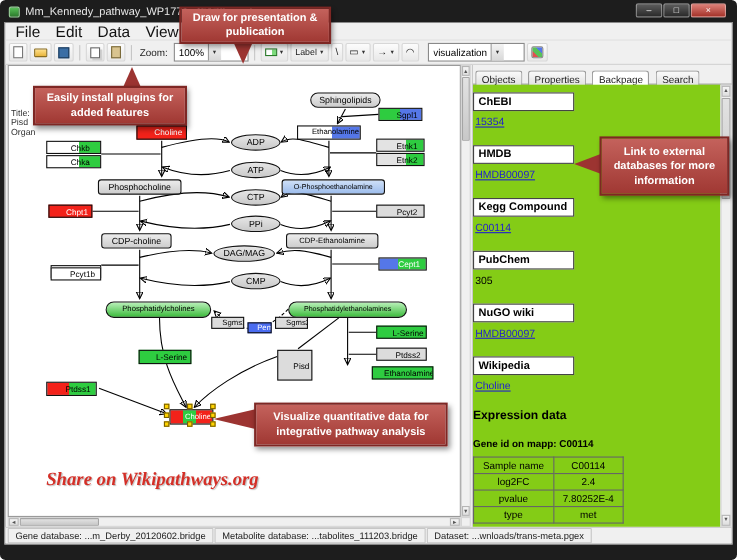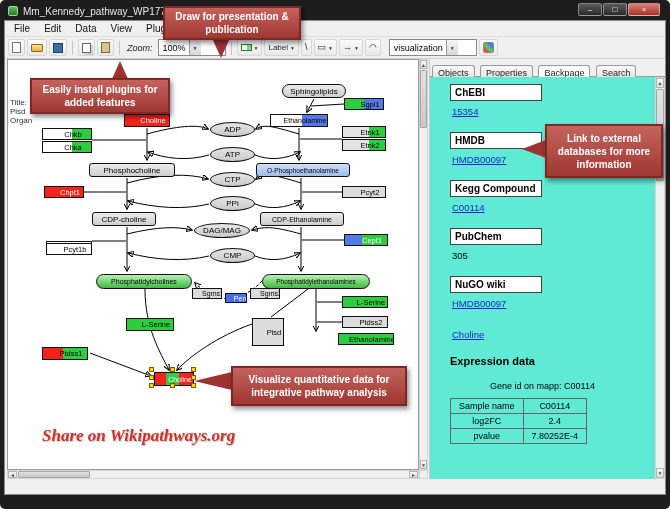--- a/index.html
+++ b/index.html
@@ -8,33 +8,33 @@
   
   .titlebar{position:absolute;left:8px;top:3px;right:8px;height:16px;display:flex;align-items:center;color:#e8e8e8;font-size:10px;}
   .appicon{width:10px;height:10px;background:linear-gradient(#58c058,#2c7a2c);border:1px solid #9dd89d;border-radius:2px;margin-right:5px;}
   .wintitle{white-space:nowrap;overflow:hidden;max-width:420px;}
   .winbtns{position:absolute;right:2px;top:0;display:flex;gap:1px;}
   .winbtn{width:24px;height:13px;border:1px solid rgba(255,255,255,.4);border-radius:2px;background:linear-gradient(rgba(255,255,255,.28),rgba(255,255,255,.06));color:#fff;font-size:8px;line-height:11px;text-align:center;padding:0;}
   .winbtn.close{width:32px;background:linear-gradient(#dd8078,#a33229);}
   
   .wbody{position:absolute;left:4px;top:20px;width:662px;height:475px;background:#f0f0f0;border:1px solid #8a8a8a;}
   .menubar{position:absolute;left:0;top:0;right:0;height:16px;background:#f0f0f0;border-bottom:1px solid #dcdcdc;display:flex;align-items:center;padding-left:2px;}
-  .menuitem{font-size:10px;color:#111;padding:1px 7px;}
+  .menuitem{font-size:14px;color:#111;padding:1px 7px;}
   .toolbar{position:absolute;left:0;top:16px;right:0;height:22px;background:#f0f0f0;border-bottom:1px solid #cfcfcf;display:flex;align-items:center;padding-left:3px;gap:2px;}
   .tbtn{border:1px solid #d7d7d7;background:linear-gradient(#fcfcfc,#e8e8e8);border-radius:2px;height:17px;display:inline-flex;align-items:center;justify-content:center;padding:1px 3px;gap:2px;}
   .tsep{width:1px;height:14px;background:#c6c6c6;margin:0 3px;}
   .ic{display:inline-block;}
   .ic-new{width:9px;height:11px;background:#fff;border:1px solid #777;}
   .ic-open{width:12px;height:8px;background:linear-gradient(#ffe08a,#e8b53c);border:1px solid #8a6d1f;border-radius:1px;}
   .ic-save{width:10px;height:10px;background:#3a6ea5;border:1px solid #1f3d5c;}
   .ic-copy{width:9px;height:10px;background:#fff;border:1px solid #666;box-shadow:2px 2px 0 #cfcfcf;}
   .ic-paste{width:9px;height:11px;background:#d9c48f;border:1px solid #7a6a3a;}
   .ic-dn{width:11px;height:7px;background:linear-gradient(90deg,#fff 0 55%,#7ddc7d 55%);border:1px solid #2b7a2b;}
   .ic-vis{width:11px;height:11px;border:1px solid #888;background:linear-gradient(45deg,#e05050 0 33%,#58c058 33% 66%,#5577e8 66%);border-radius:2px;}
-  .tlabel{font-size:9px;color:#222;margin:0 3px 0 2px;font-style:italic;}
+  .tlabel{font-size:9px;color:#222;margin:0 3px 0 2px;}
   .combo{display:inline-flex;align-items:center;height:17px;background:#fff;border:1px solid #8a8a8a;font-size:9px;padding-left:4px;}
   .combo .val{white-space:nowrap;overflow:hidden;}
   .cbtn{width:12px;height:15px;margin-left:3px;background:linear-gradient(#f4f4f4,#d8d8d8);border-left:1px solid #9a9a9a;font-size:5px;color:#333;display:inline-flex;align-items:center;justify-content:center;}
   .combo.zoom{width:68px;}
   .combo.vis{width:88px;margin-left:6px;}
   .dd{font-size:5px;color:#333;}
   .glyph{font-size:9px;line-height:9px;color:#222;}
   .tinytxt{font-size:8px;color:#222;}
   
   .content{position:absolute;left:0;top:38px;right:0;bottom:15px;}
@@ -68,27 +68,27 @@
   .sideinfo{position:absolute;left:2px;width:27px;font-size:8px;color:#333;overflow:hidden;white-space:nowrap;z-index:2;}
   
   .sb{position:absolute;background:#f0f0f0;border:1px solid #d5d5d5;}
   .sb-btn{position:absolute;background:linear-gradient(#f6f6f6,#dedede);border:1px solid #b5b5b5;color:#555;font-size:5px;display:flex;align-items:center;justify-content:center;}
   .sb-thumb{position:absolute;background:linear-gradient(#e2e2e2,#c8c8c8);border:1px solid #a5a5a5;border-radius:1px;}
   
   .panel{position:absolute;left:424px;right:0;top:0;bottom:0;background:#f0f0f0;border-left:1px solid #c9c9c9;}
   .tabsbar{position:absolute;left:0;top:0;right:0;height:18px;border-bottom:1px solid #9a9a9a;padding:2px 0 0 2px;}
   .tab{display:inline-block;padding:2px 5px;font-size:9px;border:1px solid #9a9a9a;border-bottom:none;border-radius:3px 3px 0 0;background:linear-gradient(#fafafa,#dedede);margin-right:1px;position:relative;top:1px;color:#222;}
   .tab.active{background:#fff;padding-bottom:4px;}
-  .panel-content{position:absolute;left:0;top:18px;right:10px;bottom:0;background:#5eead4;padding:7px 20px;overflow:hidden;}
+  .panel-content{position:absolute;left:0;top:18px;right:10px;bottom:0;background:#84cc16;padding:7px 0;overflow:hidden;}
   .bp-section{margin-bottom:13px;}
   .bp-head{border:1px solid #444;background:#fff;padding:2px 4px;width:92px;font-size:10px;font-weight:bold;color:#000;}
   .bp-val{margin:5px 0 0 2px;font-size:9.5px;color:#000;display:inline-block;}
   .bp-link{color:#2222cc;text-decoration:underline;}
   .bp-exp{font-size:11px;font-weight:bold;margin:4px 0 14px 0;color:#000;}
-  .bp-gene{font-size:9px;font-weight:normal;margin-bottom:7px;color:#000;text-align:center;}
+  .bp-gene{font-size:9px;font-weight:bold;margin-bottom:7px;color:#000;}
   table.bp-table{border-collapse:collapse;}
   .bp-table td{border:1px solid #666;font-size:9px;padding:2px 8px;text-align:center;min-width:58px;color:#000;}
   
   .statusbar{position:absolute;left:0;bottom:0;right:0;height:15px;background:#f0f0f0;border-top:1px solid #cfcfcf;display:flex;align-items:center;padding-left:2px;}
   .stseg{font-size:8.5px;color:#222;padding:1px 6px;border:1px solid #c6c6c6;border-radius:1px;margin-right:1px;white-space:nowrap;overflow:hidden;}
   
   .callout{position:absolute;z-index:60;background:linear-gradient(#c4625c,#a03833);border:2px solid #7e2724;color:#fff;font-weight:bold;font-size:10px;text-align:center;display:flex;align-items:center;justify-content:center;padding:2px 6px;box-shadow:2px 3px 5px rgba(0,0,0,.45);line-height:1.3;}
   .tri{position:absolute;z-index:59;width:0;height:0;}
   .tri-down{border-left:9px solid transparent;border-right:9px solid transparent;border-top:20px solid #9c3431;}
   .tri-up{border-left:8px solid transparent;border-right:8px solid transparent;border-bottom:18px solid #9c3431;}
@@ -231,21 +231,21 @@
           <div class="nd met r7" style="left:274px;top:24px;width:64px;height:14px">Sphingolipids</div>
           <div class="nd gene grad-gb" style="left:336px;top:38px;width:40px;height:12px">Sgpl1</div>
           <div class="nd gene bg-red" style="left:116px;top:54px;width:46px;height:13px">Choline</div>
           <div class="nd gene grad-wb fs7" style="left:262px;top:54px;width:58px;height:13px">Ethanolamine</div>
           <div class="nd gene grad-wg" style="left:34px;top:68px;width:50px;height:12px">Chkb</div>
           <div class="nd gene grad-wg" style="left:34px;top:81px;width:50px;height:12px">Chka</div>
           <div class="nd gene grad-gg" style="left:334px;top:66px;width:44px;height:12px">Etnk1</div>
           <div class="nd gene grad-gg" style="left:334px;top:79px;width:44px;height:12px">Etnk2</div>
           <div class="nd oval" style="left:202px;top:62px;width:45px;height:15px">ADP</div>
           <div class="nd oval" style="left:202px;top:87px;width:45px;height:15px">ATP</div>
-          <div class="nd met" style="left:81px;top:103px;width:86px;height:14px">Phosphocholine</div>
+          <div class="nd met" style="left:81px;top:103px;width:76px;height:14px">Phosphocholine</div>
           <div class="nd met softblue fs6" style="left:248px;top:103px;width:94px;height:14px">O-Phosphoethanolamine</div>
           <div class="nd oval" style="left:202px;top:112px;width:45px;height:15px">CTP</div>
           <div class="nd gene bg-red" style="left:36px;top:126px;width:40px;height:12px">Chpt1</div>
           <div class="nd gene bg-gray" style="left:334px;top:126px;width:44px;height:12px">Pcyt2</div>
           <div class="nd oval" style="left:202px;top:136px;width:45px;height:15px">PPi</div>
           <div class="nd met" style="left:84px;top:152px;width:64px;height:14px">CDP-choline</div>
           <div class="nd met fs7" style="left:252px;top:152px;width:84px;height:14px">CDP-Ethanolamine</div>
           <div class="nd oval" style="left:186px;top:163px;width:56px;height:15px">DAG/MAG</div>
           <div class="nd gene" style="left:38px;top:181px;width:46px;height:12px">Pcyt1a</div>
           <div class="nd gene" style="left:38px;top:183px;width:46px;height:12px">Pcyt1b</div>
@@ -311,50 +311,60 @@
           </div>
           <div class="bp-section">
             <div class="bp-head">PubChem</div>
             <span class="bp-val">305</span>
           </div>
           <div class="bp-section">
             <div class="bp-head">NuGO wiki</div>
             <span class="bp-val bp-link">HMDB00097</span>
           </div>
           <div class="bp-section">
+            <div class="bp-head">Wikipedia</div>
             <span class="bp-val bp-link">Choline</span>
           </div>
           <div class="bp-exp">Expression data</div>
           <div class="bp-gene">Gene id on mapp: C00114</div>
           <table class="bp-table">
             <tbody>
                 <tr>
               <td>Sample name</td>
               <td>C00114</td>
             </tr>
             <tr>
               <td>log2FC</td>
               <td>2.4</td>
             </tr>
             <tr>
               <td>pvalue</td>
               <td>7.80252E-4</td>
             </tr>
+            <tr>
+              <td>type</td>
+              <td>met</td>
+            </tr>
           </tbody>
             </table>
         </div>
 
         <div class="sb" style="right:0;top:18px;width:10px;bottom:0">
           <div class="sb-btn" style="left:0;right:0;top:0;height:10px">▲</div>
           <div class="sb-thumb" style="left:0;right:0;top:11px;height:92px"></div>
           <div class="sb-btn" style="left:0;right:0;bottom:0;height:10px">▼</div>
         </div>
       </div>
     </div>
 
+    <div class="statusbar">
+      <span class="stseg">Gene database: ...m_Derby_20120602.bridge</span>
+      <span class="stseg">Metabolite database: ...tabolites_111203.bridge</span>
+      <span class="stseg">Dataset: ...wnloads/trans-meta.pgex</span>
+    </div>
   </div>
 
   <div class="tri tri-down" style="left:212px;top:38px"></div>
   <div class="callout" style="left:163px;top:6px;width:138px;height:34px">Draw for presentation &amp; publication</div>
 
   <div class="tri tri-up" style="left:112px;top:61px"></div>
   <div class="callout" style="left:30px;top:78px;width:140px;height:36px">Easily install plugins for added features</div>
 
   <div class="tri tri-left" style="left:522px;top:140px"></div>
   <div class="callout" style="left:545px;top:124px;width:118px;height:54px">Link to external databases for more information</div>

